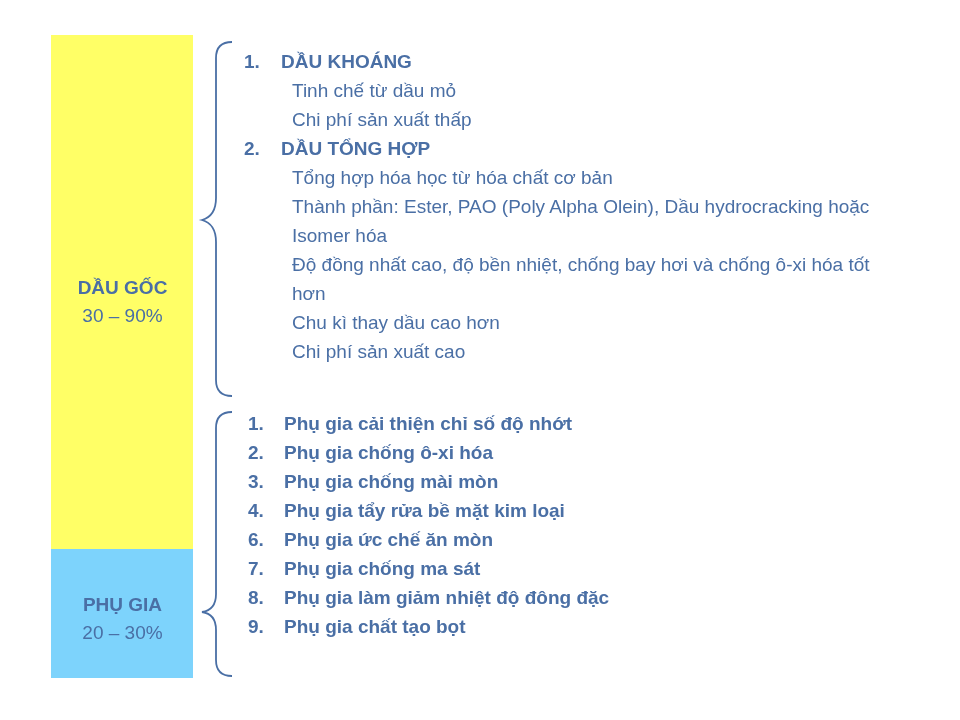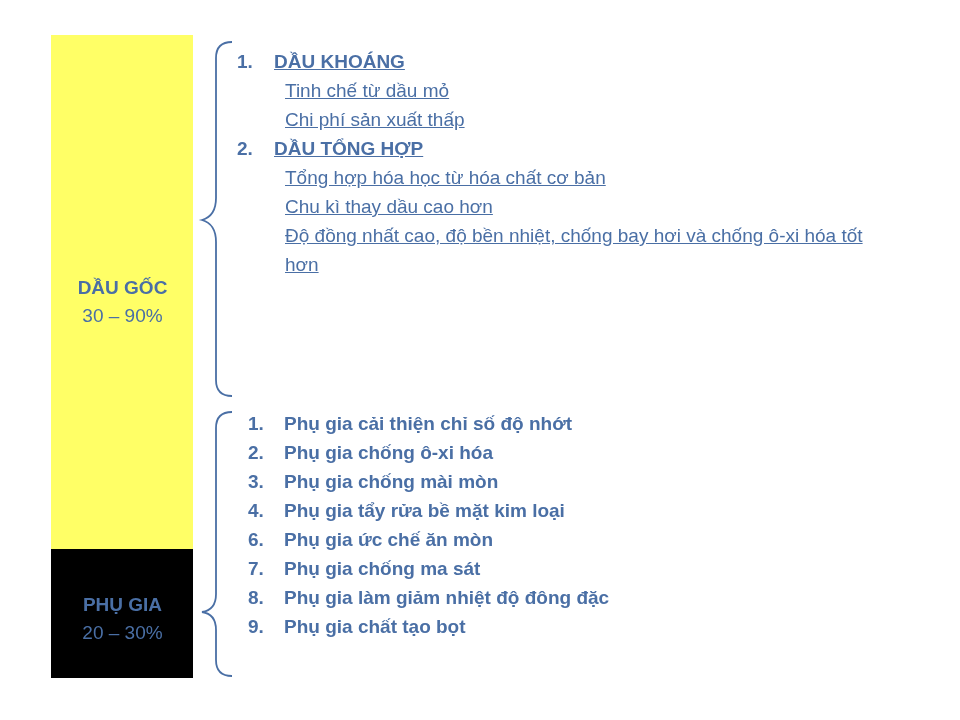--- a/index.html
+++ b/index.html
@@ -4,33 +4,33 @@
 <style>
   html, body { margin: 0; padding: 0; }
   body {
     width: 960px; height: 720px; position: relative; overflow: hidden;
     background: #ffffff;
     font-family: "Liberation Sans", "DejaVu Sans", sans-serif;
     color: #4a6fa5;
   }
   .col { position: absolute; left: 51px; width: 142px; }
   .col-base { top: 35px; height: 514px; background: #ffff66; }
-  .col-add { top: 549px; height: 129px; background: #000000; }
+  .col-add { top: 549px; height: 129px; background: #7dd3fc; }
   .col-label {
     position: absolute; left: 1px; right: 0; text-align: center;
     font-size: 19px; line-height: 28px;
   }
   .col-label .title { font-weight: bold; }
   .col-base .col-label { top: 239px; }
   .col-add .col-label { top: 42px; }
 
   svg.brace { position: absolute; overflow: visible; }
 
   .list { position: absolute; font-size: 19px; line-height: 29px; }
-  .list1 { left: 237px; top: 47px; text-decoration: underline; }
+  .list1 { left: 244px; top: 47px; }
   .list2 { left: 248px; top: 409px; font-weight: bold; }
 
   .head { font-weight: bold; white-space: nowrap; }
   .head .num { display: inline-block; width: 37px; }
   .sub { padding-left: 48px; width: 610px; }
 
   .item { white-space: nowrap; }
   .item .num { display: inline-block; width: 36px; }
 </style>
 </head>
@@ -60,22 +60,24 @@
   <div class="head">
     <span class="num">1.</span><span>DẦU KHOÁNG</span>
   </div>
   <div class="sub">Tinh chế từ dầu mỏ</div>
   <div class="sub">Chi phí sản xuất thấp</div>
 
   <div class="head">
     <span class="num">2.</span><span>DẦU TỔNG HỢP</span>
   </div>
   <div class="sub">Tổng hợp hóa học từ hóa chất cơ bản</div>
+  <div class="sub">Thành phần: Ester, PAO (Poly Alpha Olein), Dầu hydrocracking hoặc Isomer hóa</div>
+  <div class="sub">Độ đồng nhất cao, độ bền nhiệt, chống bay hơi và chống ô-xi hóa tốt hơn</div>
   <div class="sub">Chu kì thay dầu cao hơn</div>
-  <div class="sub">Độ đồng nhất cao, độ bền nhiệt, chống bay hơi và chống ô-xi hóa tốt hơn</div>
+  <div class="sub">Chi phí sản xuất cao</div>
 </div>
 
 <div class="list list2">
   <div class="item"><span class="num">1.</span><span>Phụ gia cải thiện chỉ số độ nhớt</span></div>
   <div class="item"><span class="num">2.</span><span>Phụ gia chống ô-xi hóa</span></div>
   <div class="item"><span class="num">3.</span><span>Phụ gia chống mài mòn</span></div>
   <div class="item"><span class="num">4.</span><span>Phụ gia tẩy rửa bề mặt kim loại</span></div>
   <div class="item"><span class="num">6.</span><span>Phụ gia ức chế ăn mòn</span></div>
   <div class="item"><span class="num">7.</span><span>Phụ gia chống ma sát</span></div>
   <div class="item"><span class="num">8.</span><span>Phụ gia làm giảm nhiệt độ đông đặc</span></div>

